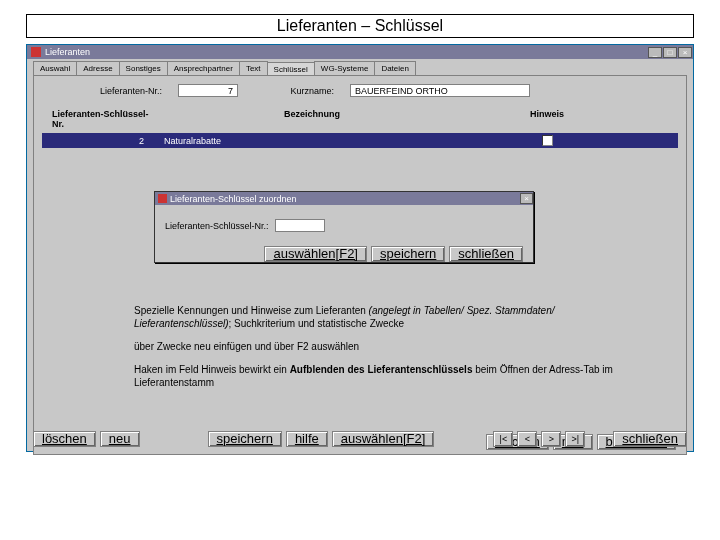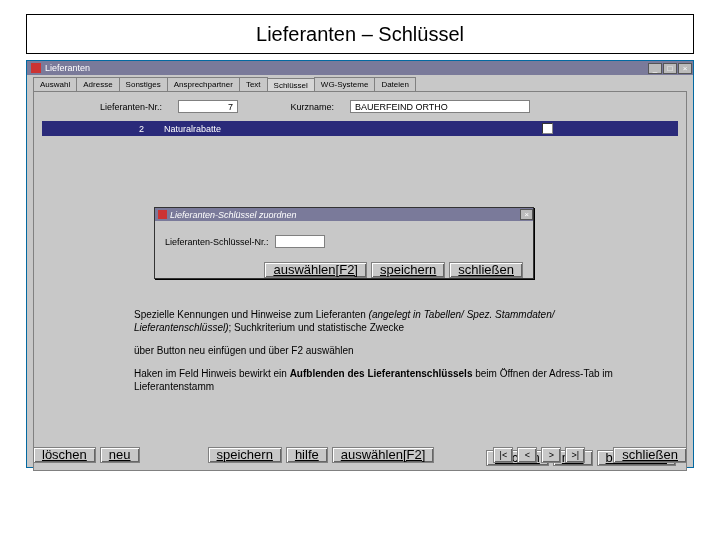--- a/index.html
+++ b/index.html
@@ -1,17 +1,17 @@
 <!DOCTYPE html>
 <html><head>
 <meta charset="utf-8">
 <style>
   * { box-sizing: border-box; font-family: Arial, sans-serif; }
   body { margin: 0; background: #fff; width: 720px; height: 540px; overflow: hidden; }
-  .slide-title { border: 1px solid #000; margin: 14px 26px 6px 26px; height: 40px; display: flex; align-items: center; justify-content: center; font-size: 20px; }
+  .slide-title { border: 1px solid #000; margin: 14px 26px 6px 26px; height: 24px; display: flex; align-items: center; justify-content: center; font-size: 16px; }
   .app-window { margin: 4px 26px 0 26px; background: #c8c8c8; border: 1px solid #0369a1; position: relative; height: 408px; font-size: 9px; }
   .titlebar { background: #7a7a9a; height: 14px; display: flex; align-items: center; padding-left: 4px; color: #fff; font-size: 9px; }
   .titlebar-icon { width: 10px; height: 10px; background: #c33; margin-right: 4px; }
   .titlebar-buttons { margin-left: auto; display: flex; }
   .tb-btn { width: 14px; height: 11px; background: #bbb; border: 1px solid #555; margin-right: 1px; font-size: 8px; text-align: center; line-height: 9px; }
   .tabrow { display: flex; padding: 2px 6px 0 6px; font-size: 8px; gap: 0; }
   .tab { border: 1px solid #808080; border-bottom: none; padding: 2px 6px; background: #c8c8c8; margin-right: -1px; }
   .tab.active { background: #d6d6d6; position: relative; top: 1px; }
   .content-frame { border: 1px solid #808080; margin: 0 6px 2px 6px; background: #c8c8c8; padding: 8px 8px 4px 8px; position: relative; height: 380px; }
   .headerline { display: flex; align-items: center; gap: 16px; margin-bottom: 8px; padding: 0 30px; }
@@ -20,28 +20,28 @@
   .colheads { display: flex; font-size: 9px; font-weight: bold; padding: 4px 0; }
   .ch1 { width: 110px; padding-left: 10px; }
   .ch2 { width: 320px; text-align: center; }
   .ch3 { width: 150px; text-align: center; }
   .datarow { background: #2a2a7a; color: #fff; display: flex; align-items: center; height: 15px; font-size: 9px; }
   .datarow .c1 { width: 110px; text-align: right; padding-right: 8px; }
   .datarow .c2 { width: 320px; padding-left: 12px; }
   .datarow .c3 { width: 150px; display: flex; justify-content: center; }
   .chk { width: 11px; height: 11px; background: #fff; border: 1px inset #888; }
   .dialog { position: absolute; top: 115px; left: 120px; width: 380px; background: #c8c8c8; border: 1px solid #333; box-shadow: 1px 1px 0 #000; }
-  .dlg-title { background: #7a7a9a; height: 13px; display: flex; align-items: center; font-size: 9px; color: #fff; padding-left: 3px; font-style: italic; }
+  .dlg-title { background: #7a7a9a; height: 13px; display: flex; align-items: center; font-size: 9px; color: #fff; padding-left: 3px; }
   .dlg-title-icon { width: 9px; height: 9px; background: #c33; margin-right: 3px; }
   .dlg-close { margin-left: auto; width: 13px; height: 11px; background: #bbb; border: 1px solid #555; font-size: 8px; text-align: center; line-height: 9px; }
   .dlg-body { padding: 14px 10px 0 10px; }
   .dlg-field-row { display: flex; align-items: center; gap: 6px; margin-bottom: 14px; }
   .dlg-btn-row { display: flex; justify-content: flex-end; gap: 4px; }
   .btn { border: 1px solid #808080; background: #c8c8c8; height: 16px; padding: 0 8px; font-size: 13px; line-height: 14px; text-decoration: underline; cursor: default; box-shadow: 1px 1px 0 #fff inset, -1px -1px 0 #666 inset; }
-  .info { position: absolute; top: 216px; left: 100px; right: 60px; font-size: 10px; line-height: 13px; }
+  .info { position: absolute; top: 228px; left: 100px; right: 60px; font-size: 10px; line-height: 13px; }
   .info p { margin: 0 0 10px 0; }
   .info em { font-style: italic; }
   .info b { font-weight: bold; }
   .lower-btns { position: absolute; bottom: 4px; right: 10px; display: flex; gap: 4px; }
   .bottom-bar { position: absolute; bottom: 4px; left: 6px; right: 6px; display: flex; align-items: center; gap: 4px; }
   .bottom-bar .spacer { flex: 1; }
   .nav-btn { width: 20px; height: 16px; border: 1px solid #808080; background: #c8c8c8; text-align: center; font-size: 9px; line-height: 14px; box-shadow: 1px 1px 0 #fff inset, -1px -1px 0 #666 inset; }
 </style>
 </head>
 <body>
@@ -71,20 +71,25 @@
   </div>
 
   <div class="content-frame">
     <div class="headerline">
       <span class="hlabel">Lieferanten-Nr.:</span>
       <span class="hfield" style="width:60px;text-align:right">7</span>
       <span class="hlabel" style="width:80px">Kurzname:</span>
       <span class="hfield" style="width:180px">BAUERFEIND ORTHO</span>
     </div>
 
+    <div class="colheads">
+      <div class="ch1">Lieferanten-Schlüssel-Nr.</div>
+      <div class="ch2">Bezeichnung</div>
+      <div class="ch3">Hinweis</div>
+    </div>
 
     <div class="datarow">
       <div class="c1">2</div>
       <div class="c2">Naturalrabatte</div>
       <div class="c3">
           <span class="chk">✓</span>
         </div>
     </div>
 
     <div class="dialog">
@@ -101,21 +106,21 @@
         <div class="dlg-btn-row">
           <div class="btn">auswählen[F2]</div>
           <div class="btn">speichern</div>
           <div class="btn">schließen</div>
         </div>
       </div>
     </div>
 
     <div class="info">
       <p><span>Spezielle Kennungen und Hinweise zum Lieferanten </span><em>(angelegt in Tabellen/ Spez. Stammdaten/ Lieferantenschlüssel)</em><span>; Suchkriterium und statistische Zwecke</span></p>
-      <p>über Button neu einfügen und über F2 auswählen</p>
+      <p>über Zwecke neu einfügen und über F2 auswählen</p>
       <p><span>Haken im Feld Hinweis bewirkt ein </span><b>Aufblenden des Lieferantenschlüssels</b><span> beim Öffnen der Adress-Tab im Lieferantenstamm</span></p>
     </div>
 
     <div class="lower-btns">
       <div class="btn">löschen</div>
       <div class="btn">neu</div>
       <div class="btn">bearbeiten</div>
     </div>
   </div>
 

